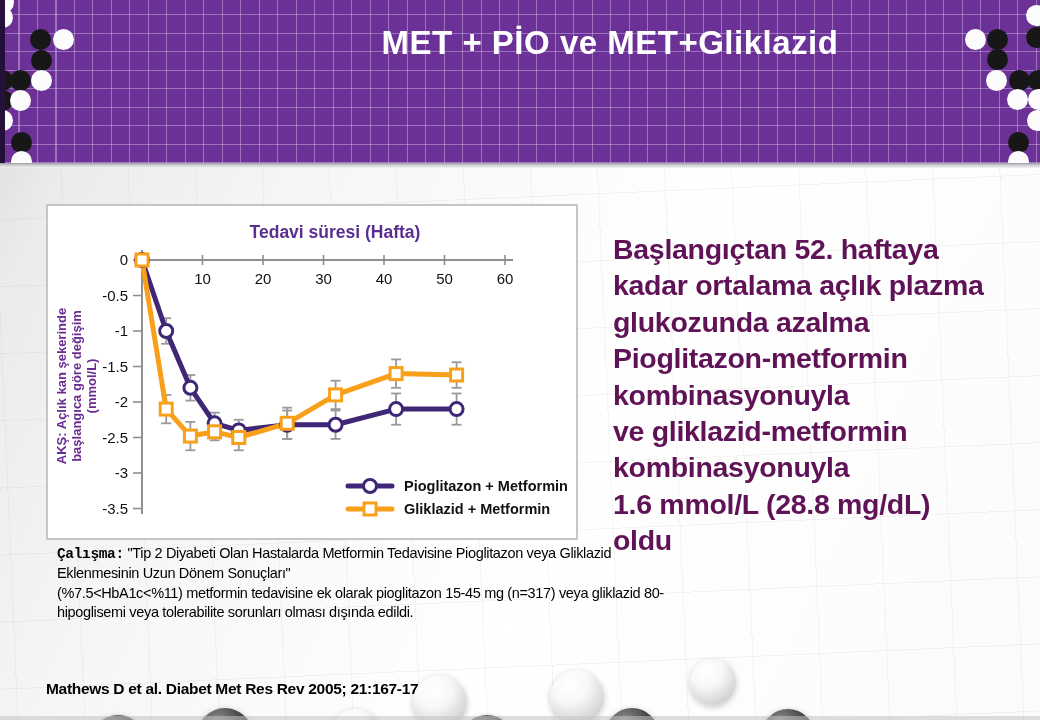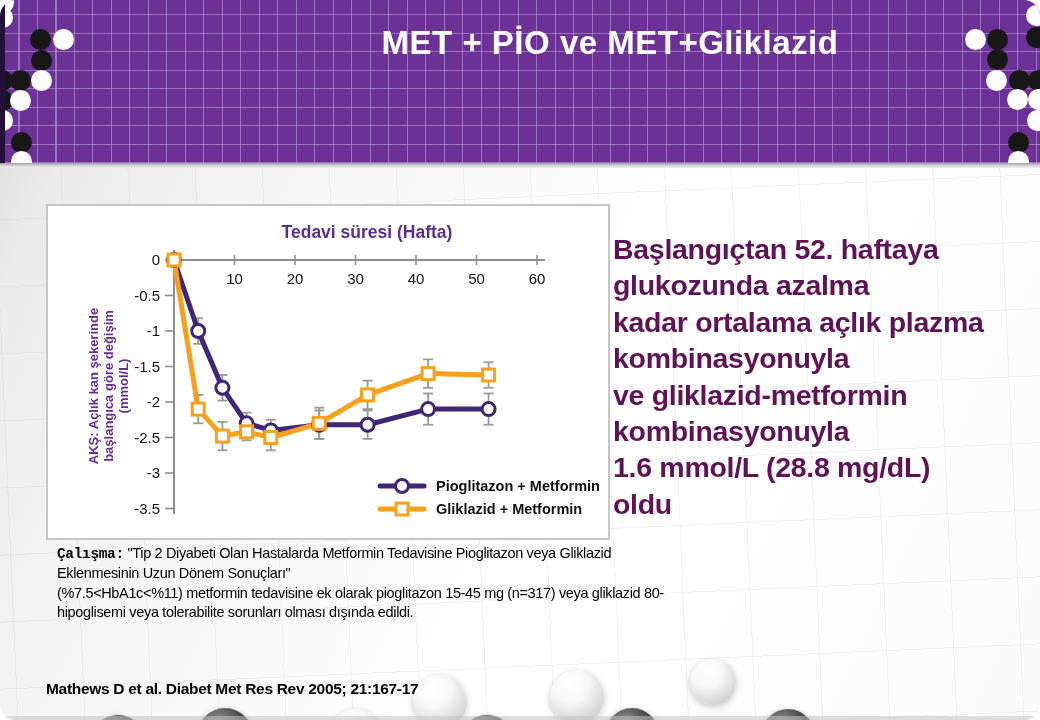--- a/index.html
+++ b/index.html
@@ -1,20 +1,19 @@
 <!DOCTYPE html>
 <html><head>
 <meta charset="utf-8">
 <style>
   html,body{margin:0;padding:0;background:#fff;}
   .slide{
     position:relative;width:1040px;height:720px;overflow:hidden;
     font-family:"Liberation Sans",sans-serif;
     background:linear-gradient(115deg,#d7d7d7 0%,#ebebeb 10%,#f6f6f6 28%,#ffffff 58%,#fbfbfb 100%);
-    border-radius:16px;
   }
   .bg-grid{
     position:absolute;left:-60px;top:140px;width:1200px;height:660px;
     background-image:
       repeating-linear-gradient(90deg,rgba(160,160,165,.22) 0 1px,transparent 1px 67px),
       repeating-linear-gradient(0deg,rgba(160,160,165,.22) 0 1px,transparent 1px 67px);
     transform:rotate(-2.5deg);
     opacity:.55;
   }
   .header{position:absolute;left:0;top:0;width:1040px;height:163px;overflow:hidden;background:#6C3197;}
@@ -24,21 +23,21 @@
       repeating-linear-gradient(0deg,rgba(205,180,230,.5) 0 1px,transparent 1px 18.5px);}
   .header-edge{position:absolute;left:0;top:0;width:5px;height:163px;background:#241038;}
   .stone{position:absolute;width:21px;height:21px;border-radius:50%;}
   .stone.b{background:#171717;}
   .stone.w{background:#fcfcfc;}
   .title{position:absolute;left:180px;top:24px;width:860px;text-align:center;
     color:#ffffff;font-size:33px;font-weight:bold;letter-spacing:.5px;white-space:nowrap;}
   .header-bevel{position:absolute;left:0;top:163px;width:1040px;height:5px;
     background:linear-gradient(180deg,#a09da8,#d8d8da 55%,#f0f0f0);}
   .chart-panel{position:absolute;left:46px;top:204px;width:528px;height:332px;
-    background:#ffffff;border:2px solid #c6c6c6;padding-left:32px;}
+    background:#ffffff;border:2px solid #c6c6c6;}
   .chart-panel svg{display:block;}
   .c-axis{stroke:#8f8f8f;stroke-width:2;}
   .c-tick{stroke:#8f8f8f;stroke-width:1.6;}
   .c-ticklabel{font:15px "Liberation Sans",sans-serif;fill:#111;}
   .c-title{font:bold 17.5px "Liberation Sans",sans-serif;fill:#5B2F92;}
   .c-ylab{font:bold 13px "Liberation Sans",sans-serif;fill:#6A2C91;}
   .c-err{stroke:#9a9a9a;stroke-width:1.8;}
   .c-legend{font:bold 14.5px "Liberation Sans",sans-serif;fill:#111;}
   .highlight{position:absolute;left:613px;top:231px;width:427px;
     font-size:28.5px;font-weight:bold;line-height:36.4px;letter-spacing:-.3px;white-space:nowrap;}
@@ -215,22 +214,23 @@
           <text x="356" y="285" class="c-legend">Pioglitazon + Metformin</text>
           <line x1="300" y1="303" x2="344" y2="303" stroke="#F9A01B" stroke-width="5" stroke-linecap="round"></line>
           <rect x="316" y="297" width="12" height="12" fill="#fff" stroke="#F9A01B" stroke-width="3"></rect>
           <text x="356" y="308" class="c-legend">Gliklazid + Metformin</text>
         </g>
       </svg>
   </div>
 
   <div class="highlight" id="highlight" style="color: rgb(95, 18, 86);">
       <div>Başlangıçtan 52. haftaya</div>
+      <div>kadar ortalama açlık plazma</div>
       <div>glukozunda azalma</div>
-      <div>kadar ortalama açlık plazma</div>
+      <div>Pioglitazon-metformin</div>
       <div>kombinasyonuyla</div>
       <div>ve gliklazid-metformin</div>
       <div>kombinasyonuyla</div>
       <div>1.6 mmol/L (28.8 mg/dL)</div>
       <div>oldu</div>
     </div>
 
   <div class="study" id="study">
       <div><b>Çalışma:</b> "Tip 2 Diyabeti Olan Hastalarda Metformin Tedavisine Pioglitazon veya Gliklazid</div>
       <div>Eklenmesinin Uzun Dönem Sonuçları"</div>

